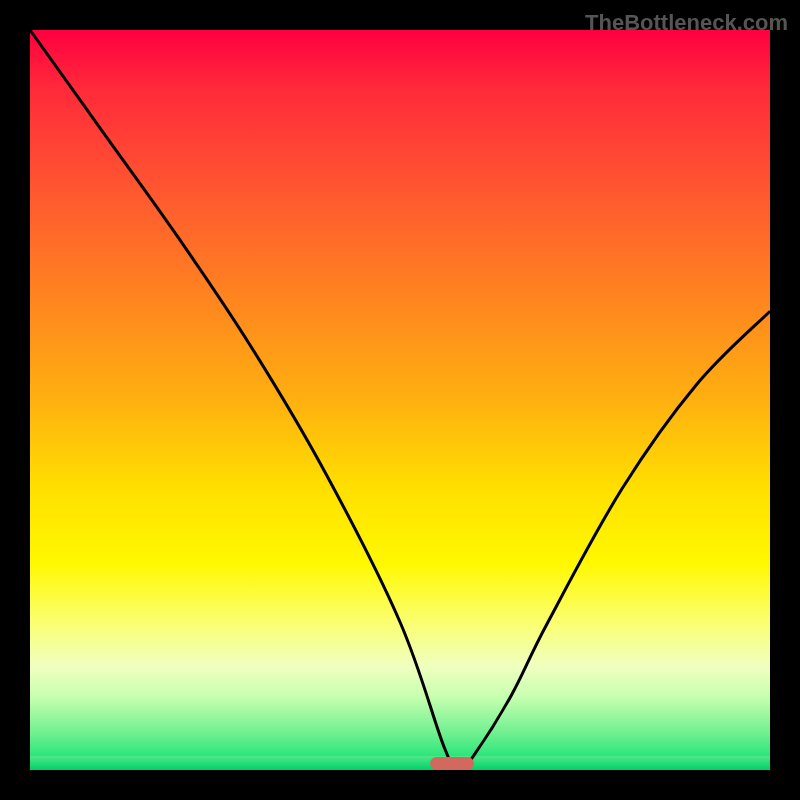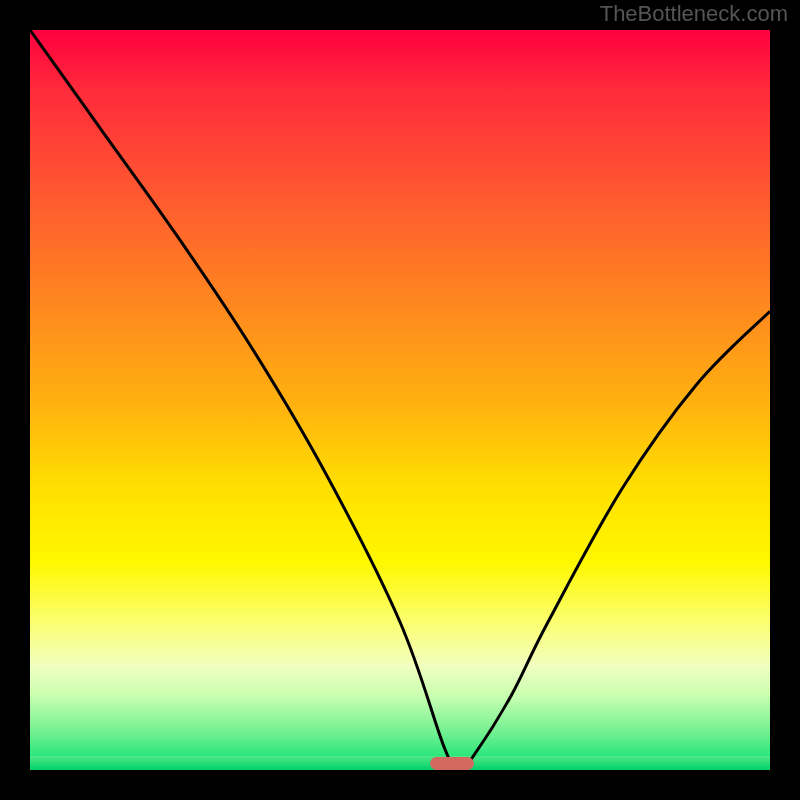--- a/index.html
+++ b/index.html
@@ -11,25 +11,25 @@
     font-family: Arial, Helvetica, sans-serif;
   }
   .frame {
     position: relative;
     width: 800px;
     height: 800px;
     background: #000;
   }
   .watermark {
     position: absolute;
-    top: 1px;
+    top: 10px;
     right: 12px;
     color: #555;
     font-size: 22px;
-    font-weight: 400;
+    font-weight: 700;
     z-index: 30;
     white-space: nowrap;
     margin-left: 48px;
   }
   
   .plot-area {
     position: absolute;
     left: 30px;
     top: 30px;
     width: 740px;

